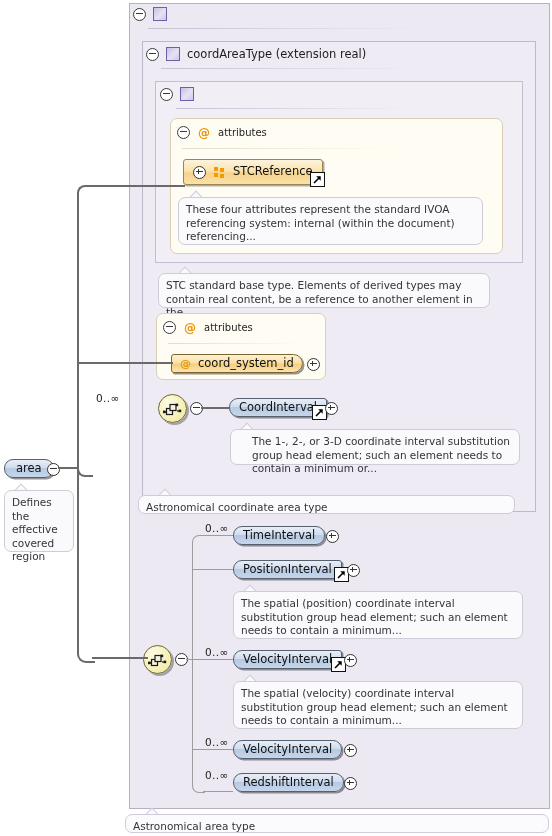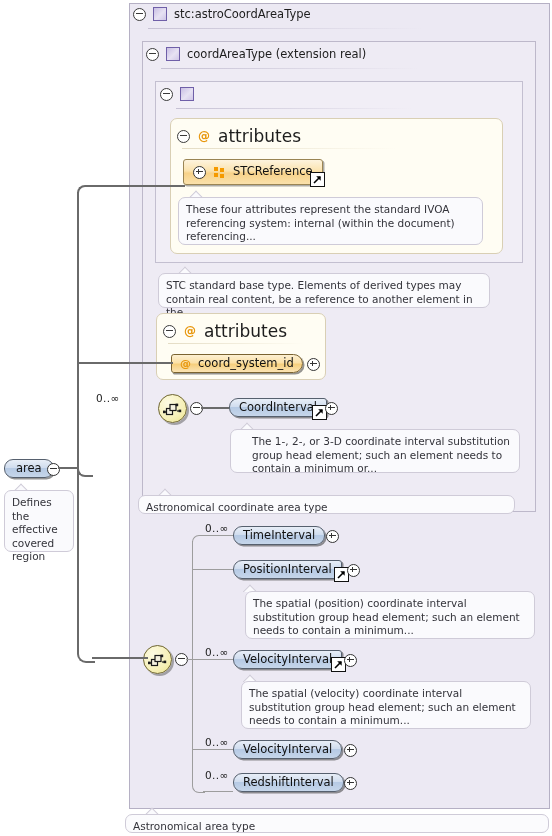--- a/index.html
+++ b/index.html
@@ -30,21 +30,21 @@
 
   .panel-title{font-size:11.5px;color:#1d1d1d;white-space:nowrap;}
 
   
   .attrbox{position:absolute;box-sizing:border-box;border:1px solid #d9cfb4;
     border-radius:7px;background:#fffdf3;}
   .attrbox-hdr{position:absolute;display:flex;align-items:center;gap:8px;}
   .at{color:#e8960c;font-size:12px;font-weight:bold;line-height:1;flex:0 0 auto;}
   .attr-rule{position:absolute;height:1px;
     background:linear-gradient(to right,#e4dcc4,rgba(228,220,196,0));}
-  .attrbox-title{font-size:17px;color:#1d1d1d;text-align:center;}
+  .attrbox-title{font-size:10px;color:#1d1d1d;text-align:center;}
 
   
   .pill{position:absolute;box-sizing:border-box;display:flex;align-items:center;
         white-space:nowrap;}
   .pill .lbl{font-size:11.5px;color:#111;line-height:1;}
 
   
   .pill-el{border:1px solid #56606e;border-radius:9px;
     background:linear-gradient(to bottom,#e8eef7 0%,#cfdcee 48%,#b6caE4 50%,#c6d6ea 100%);
     box-shadow:1.5px 1.5px 0 rgba(60,60,60,.55);
@@ -109,21 +109,20 @@
   
   .occ{position:absolute;font-size:10.5px;color:#1c1c1c;white-space:nowrap;letter-spacing:.4px;}
 </style>
 </head>
 <body>
 
 <div class="panel panel-0" style="left:129px;top:3px;width:421px;height:806px;"></div>
 <div class="panel-hdr" style="left:133px;top:7px;">
   <span class="oc"></span>
   <span class="sq"></span>
-  <span class="panel-title">stc:astroCoordAreaType</span>
 </div>
 <div class="panel-rule" style="left:148px;top:28px;width:275px;"></div>
 
 <div class="panel panel-1" style="left:142px;top:41px;width:394px;height:471px;"></div>
 <div class="panel-hdr" style="left:146px;top:47px;">
   <span class="oc"></span>
   <span class="sq"></span>
   <span class="panel-title">coordAreaType (extension real)</span>
 </div>
 <div class="panel-rule" style="left:161px;top:68px;width:258px;"></div>
@@ -207,21 +206,21 @@
 </div>
 <div class="extlink" style="left:312px;top:405px;">
   <svg width="9" height="9" viewBox="0 0 9 9">
       <path d="M1 8 L7 2" stroke="#000" stroke-width="1.6" fill="none"></path>
       <path d="M3.2 1.3 H7.7 V5.8 Z" fill="#000"></path>
     </svg>
 </div>
 <div class="tog plus" style="left:325px;top:402px;"></div>
 
 <div class="tail" style="left:240px;top:422px;"></div>
-<div class="doc" style="left:230px;top:429px;width:290px;height:44px;padding-left:21px;">The 1-, 2-, or 3-D coordinate interval substitution group head element; such an element needs to contain a minimum or...</div>
+<div class="doc" style="left:230px;top:429px;width:290px;height:36px;padding-left:21px;">The 1-, 2-, or 3-D coordinate interval substitution group head element; such an element needs to contain a minimum or...</div>
 
 <div class="tail" style="left:158px;top:488px;"></div>
 <div class="doc plain" style="left:138px;top:495px;width:377px;height:19px;">Astronomical coordinate area type</div>
 
 <div class="comp" style="left:143px;top:645px;">
   <svg width="19" height="17" viewBox="0 0 19 17">
     <g stroke="#1a1a1a" stroke-width="1.2" fill="none">
       <line x1="1" y1="12" x2="4" y2="12"></line>
         <line x1="10" y1="5" x2="13" y2="5"></line>
       <line x1="14" y1="11" x2="17" y2="11"></line>
@@ -259,35 +258,35 @@
   <span class="lbl">PositionInterval</span>
 </div>
 <div class="extlink" style="left:334px;top:567px;">
   <svg width="9" height="9" viewBox="0 0 9 9">
       <path d="M1 8 L7 2" stroke="#000" stroke-width="1.6" fill="none"></path>
       <path d="M3.2 1.3 H7.7 V5.8 Z" fill="#000"></path>
     </svg>
 </div>
 <div class="tog plus" style="left:347px;top:564px;"></div>
 <div class="tail" style="left:243px;top:584px;"></div>
-<div class="doc" style="left:233px;top:591px;width:290px;height:48px;margin-left:12px;">The spatial (position) coordinate interval substitution group head element; such an element needs to contain a minimum...</div>
+<div class="doc" style="left:233px;top:591px;width:290px;height:48px;">The spatial (position) coordinate interval substitution group head element; such an element needs to contain a minimum...</div>
 
 <div class="occ" style="left:205px;top:646px;">0..∞</div>
 <div class="pill pill-el sqr" style="left:233px;top:650px;">
   <span class="lbl">VelocityInterval</span>
 </div>
 <div class="extlink" style="left:331px;top:657px;">
   <svg width="9" height="9" viewBox="0 0 9 9">
       <path d="M1 8 L7 2" stroke="#000" stroke-width="1.6" fill="none"></path>
       <path d="M3.2 1.3 H7.7 V5.8 Z" fill="#000"></path>
     </svg>
 </div>
 <div class="tog plus" style="left:344px;top:654px;"></div>
 <div class="tail" style="left:243px;top:674px;"></div>
-<div class="doc" style="left:241px;top:681px;width:290px;height:48px;">The spatial (velocity) coordinate interval substitution group head element; such an element needs to contain a minimum...</div>
+<div class="doc" style="left:233px;top:681px;width:290px;height:48px;">The spatial (velocity) coordinate interval substitution group head element; such an element needs to contain a minimum...</div>
 
 <div class="occ" style="left:205px;top:736px;">0..∞</div>
 <div class="pill pill-el" style="left:233px;top:740px;">
   <span class="lbl">VelocityInterval</span>
 </div>
 <div class="tog plus" style="left:344px;top:744px;"></div>
 
 <div class="occ" style="left:205px;top:769px;">0..∞</div>
 <div class="pill pill-el" style="left:233px;top:773px;">
   <span class="lbl">RedshiftInterval</span>

